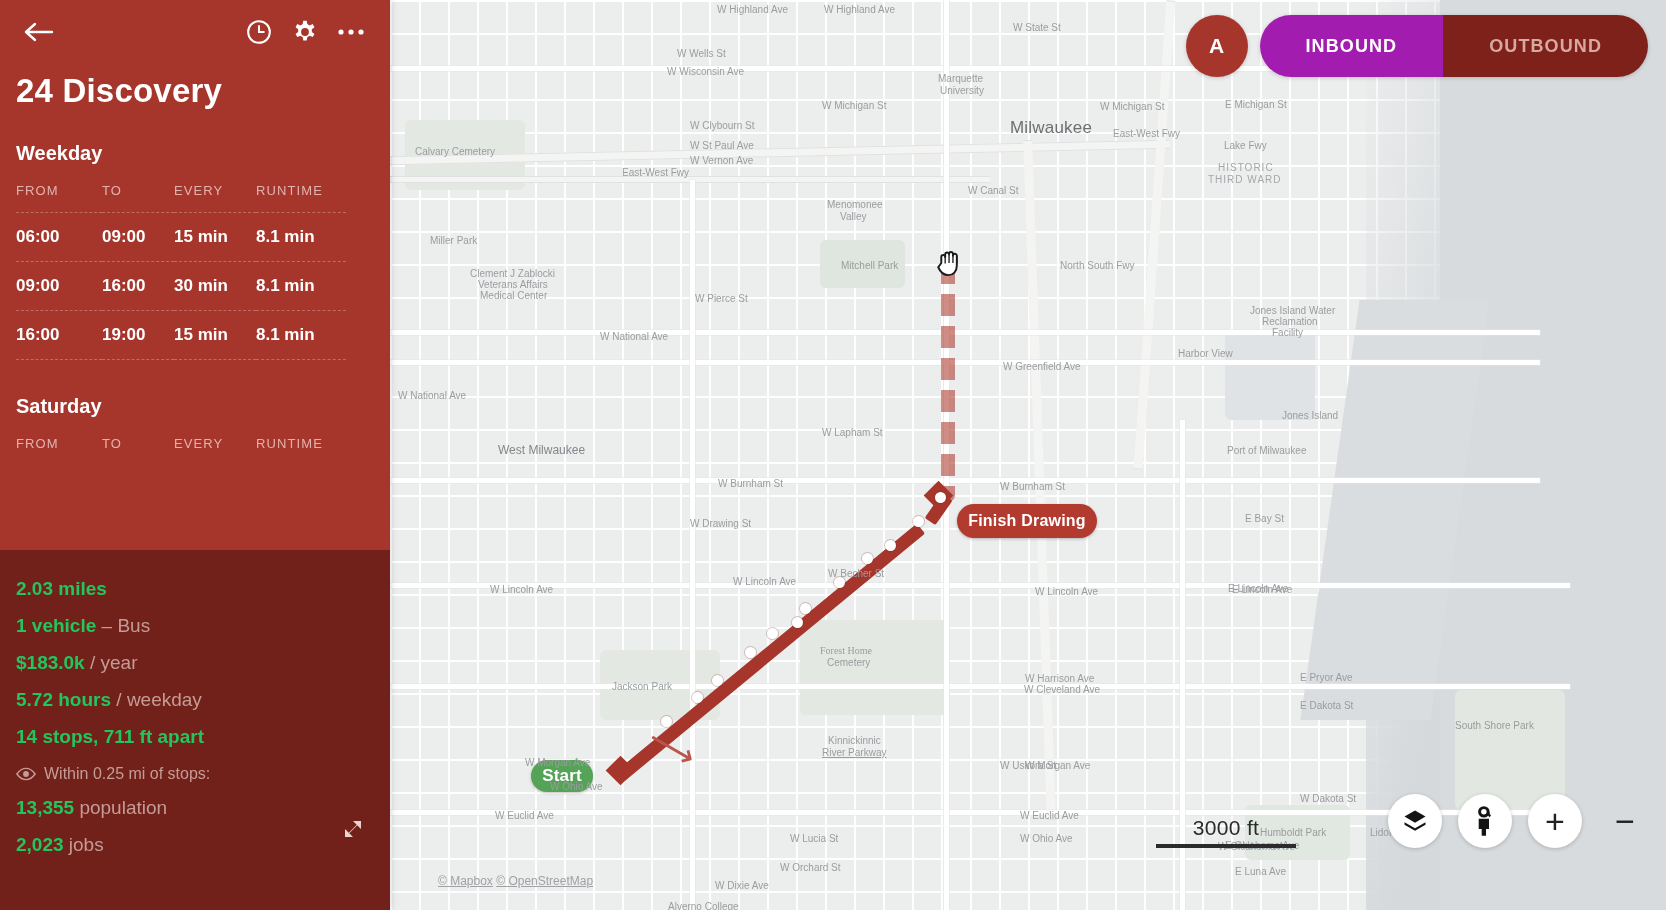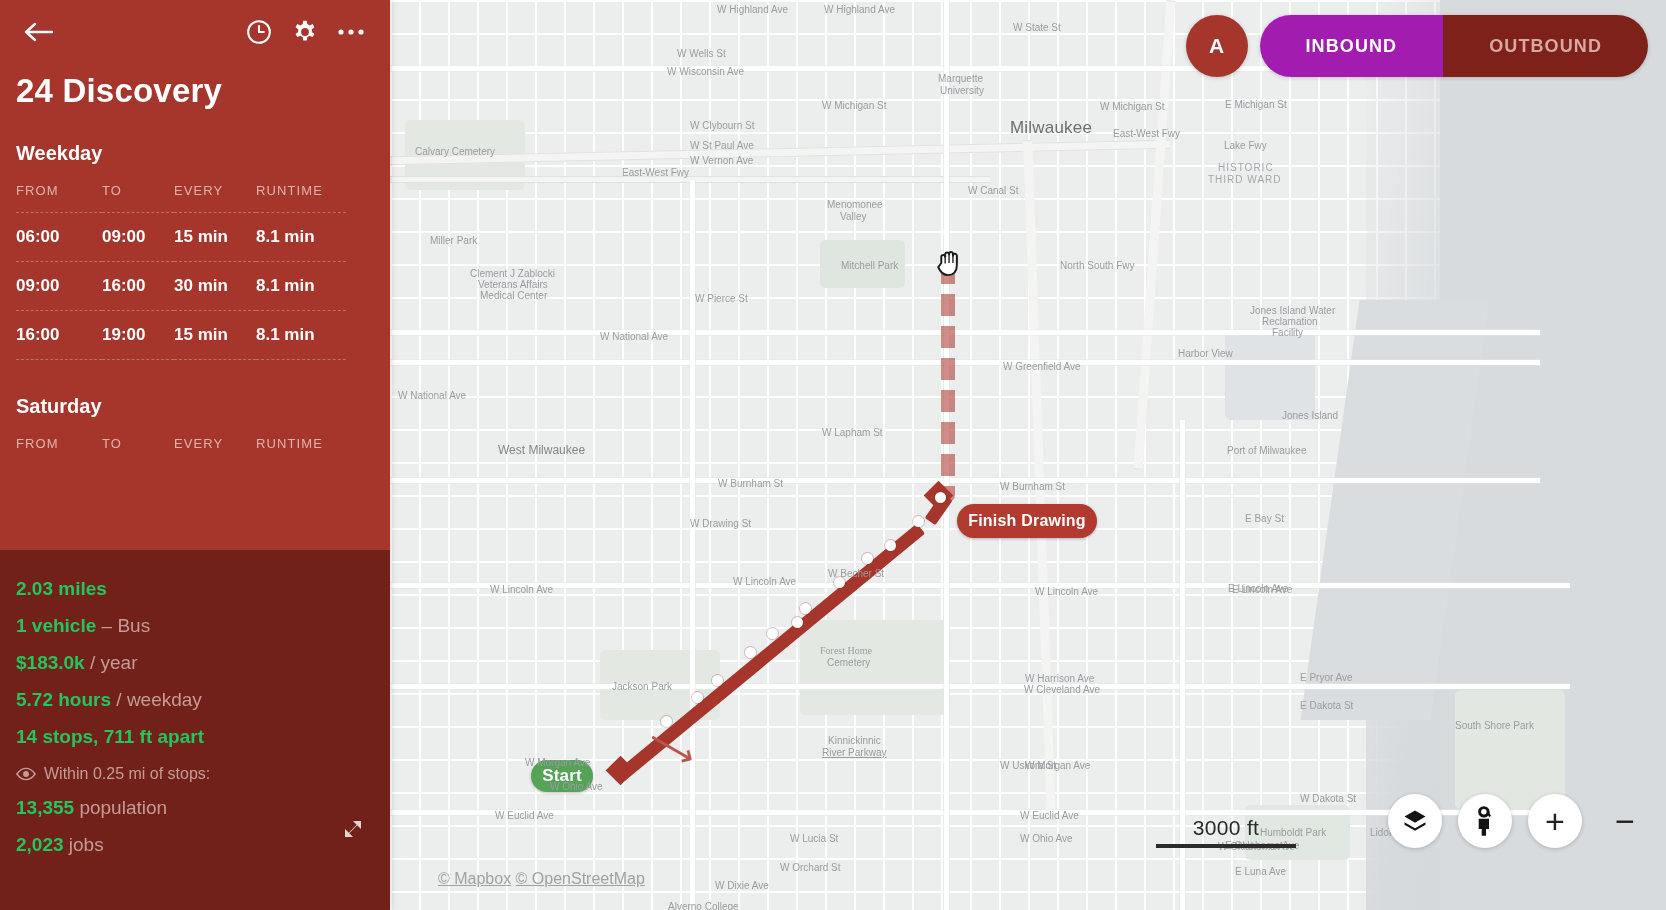--- a/index.html
+++ b/index.html
@@ -243,21 +243,21 @@
   .zoom-sym { font-size: 34px; color: #222; line-height: 1; font-weight: 300; }
   .scale-bar {
     position: absolute; right: 370px; bottom: 62px;
     text-align: center; width: 140px;
   }
   .scale-text { font-size: 21px; color: #2b2b2b; font-weight: normal; letter-spacing: .3px; }
   .scale-rule { height: 4px; background: #2b2b2b; margin-top: 4px; }
 
   .attrib {
     position: absolute; left: 438px; bottom: 22px;
-    font-size: 16px; color: #9fa2a5;
+    font-size: 12px; color: #9fa2a5;
   }
   .attrib a { color: #9fa2a5; text-decoration: underline; }
 </style>
 </head>
 <body>
 
 <div id="app">
 
   <div class="map">
     <div class="grid-v"></div>

